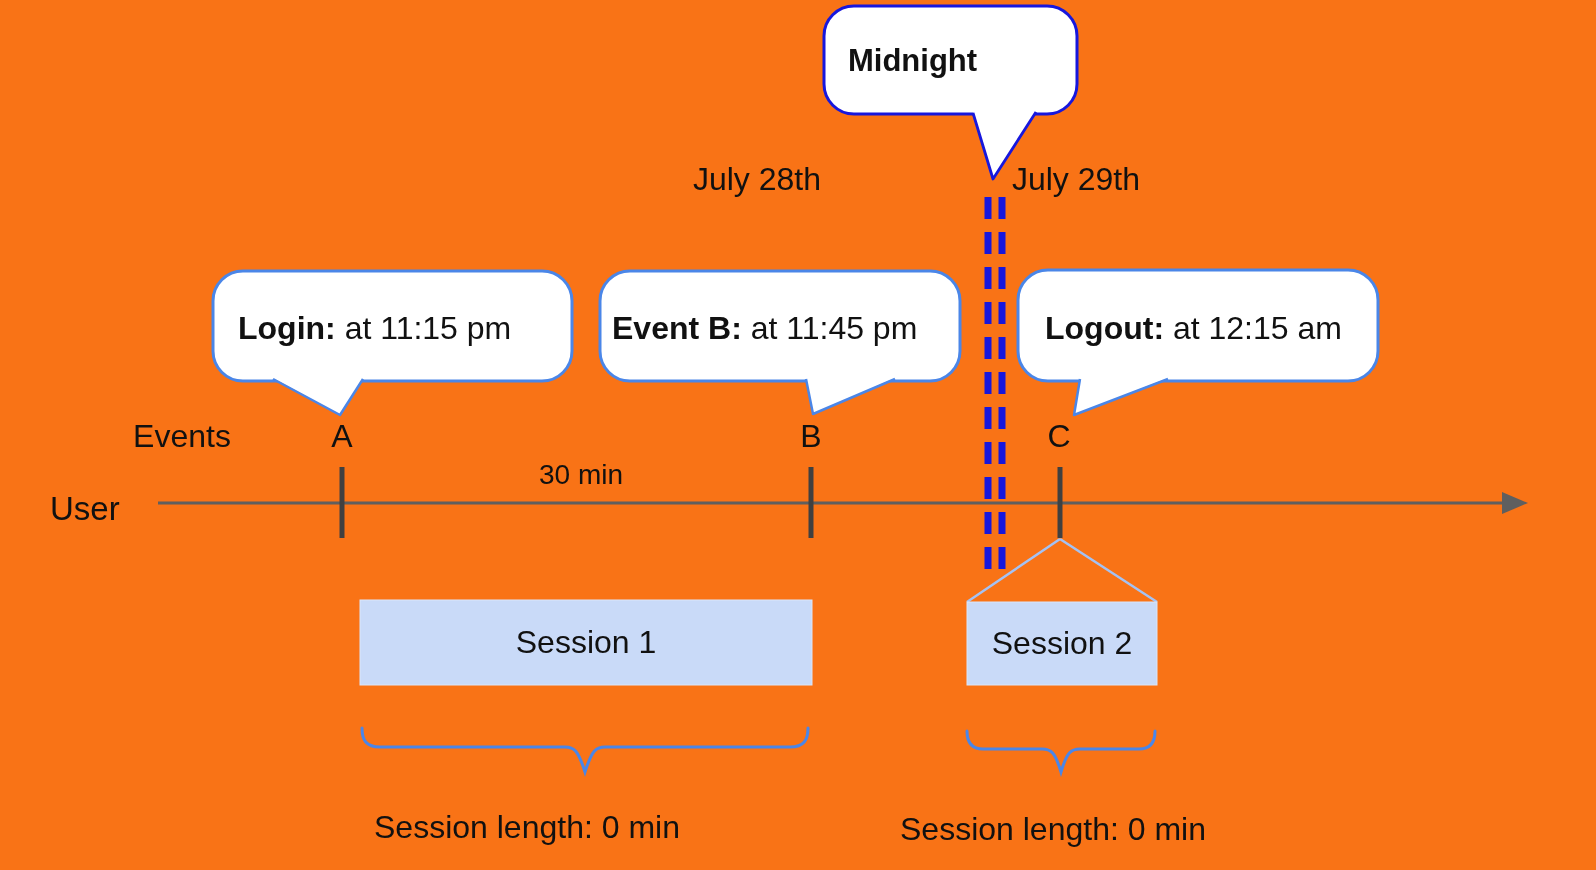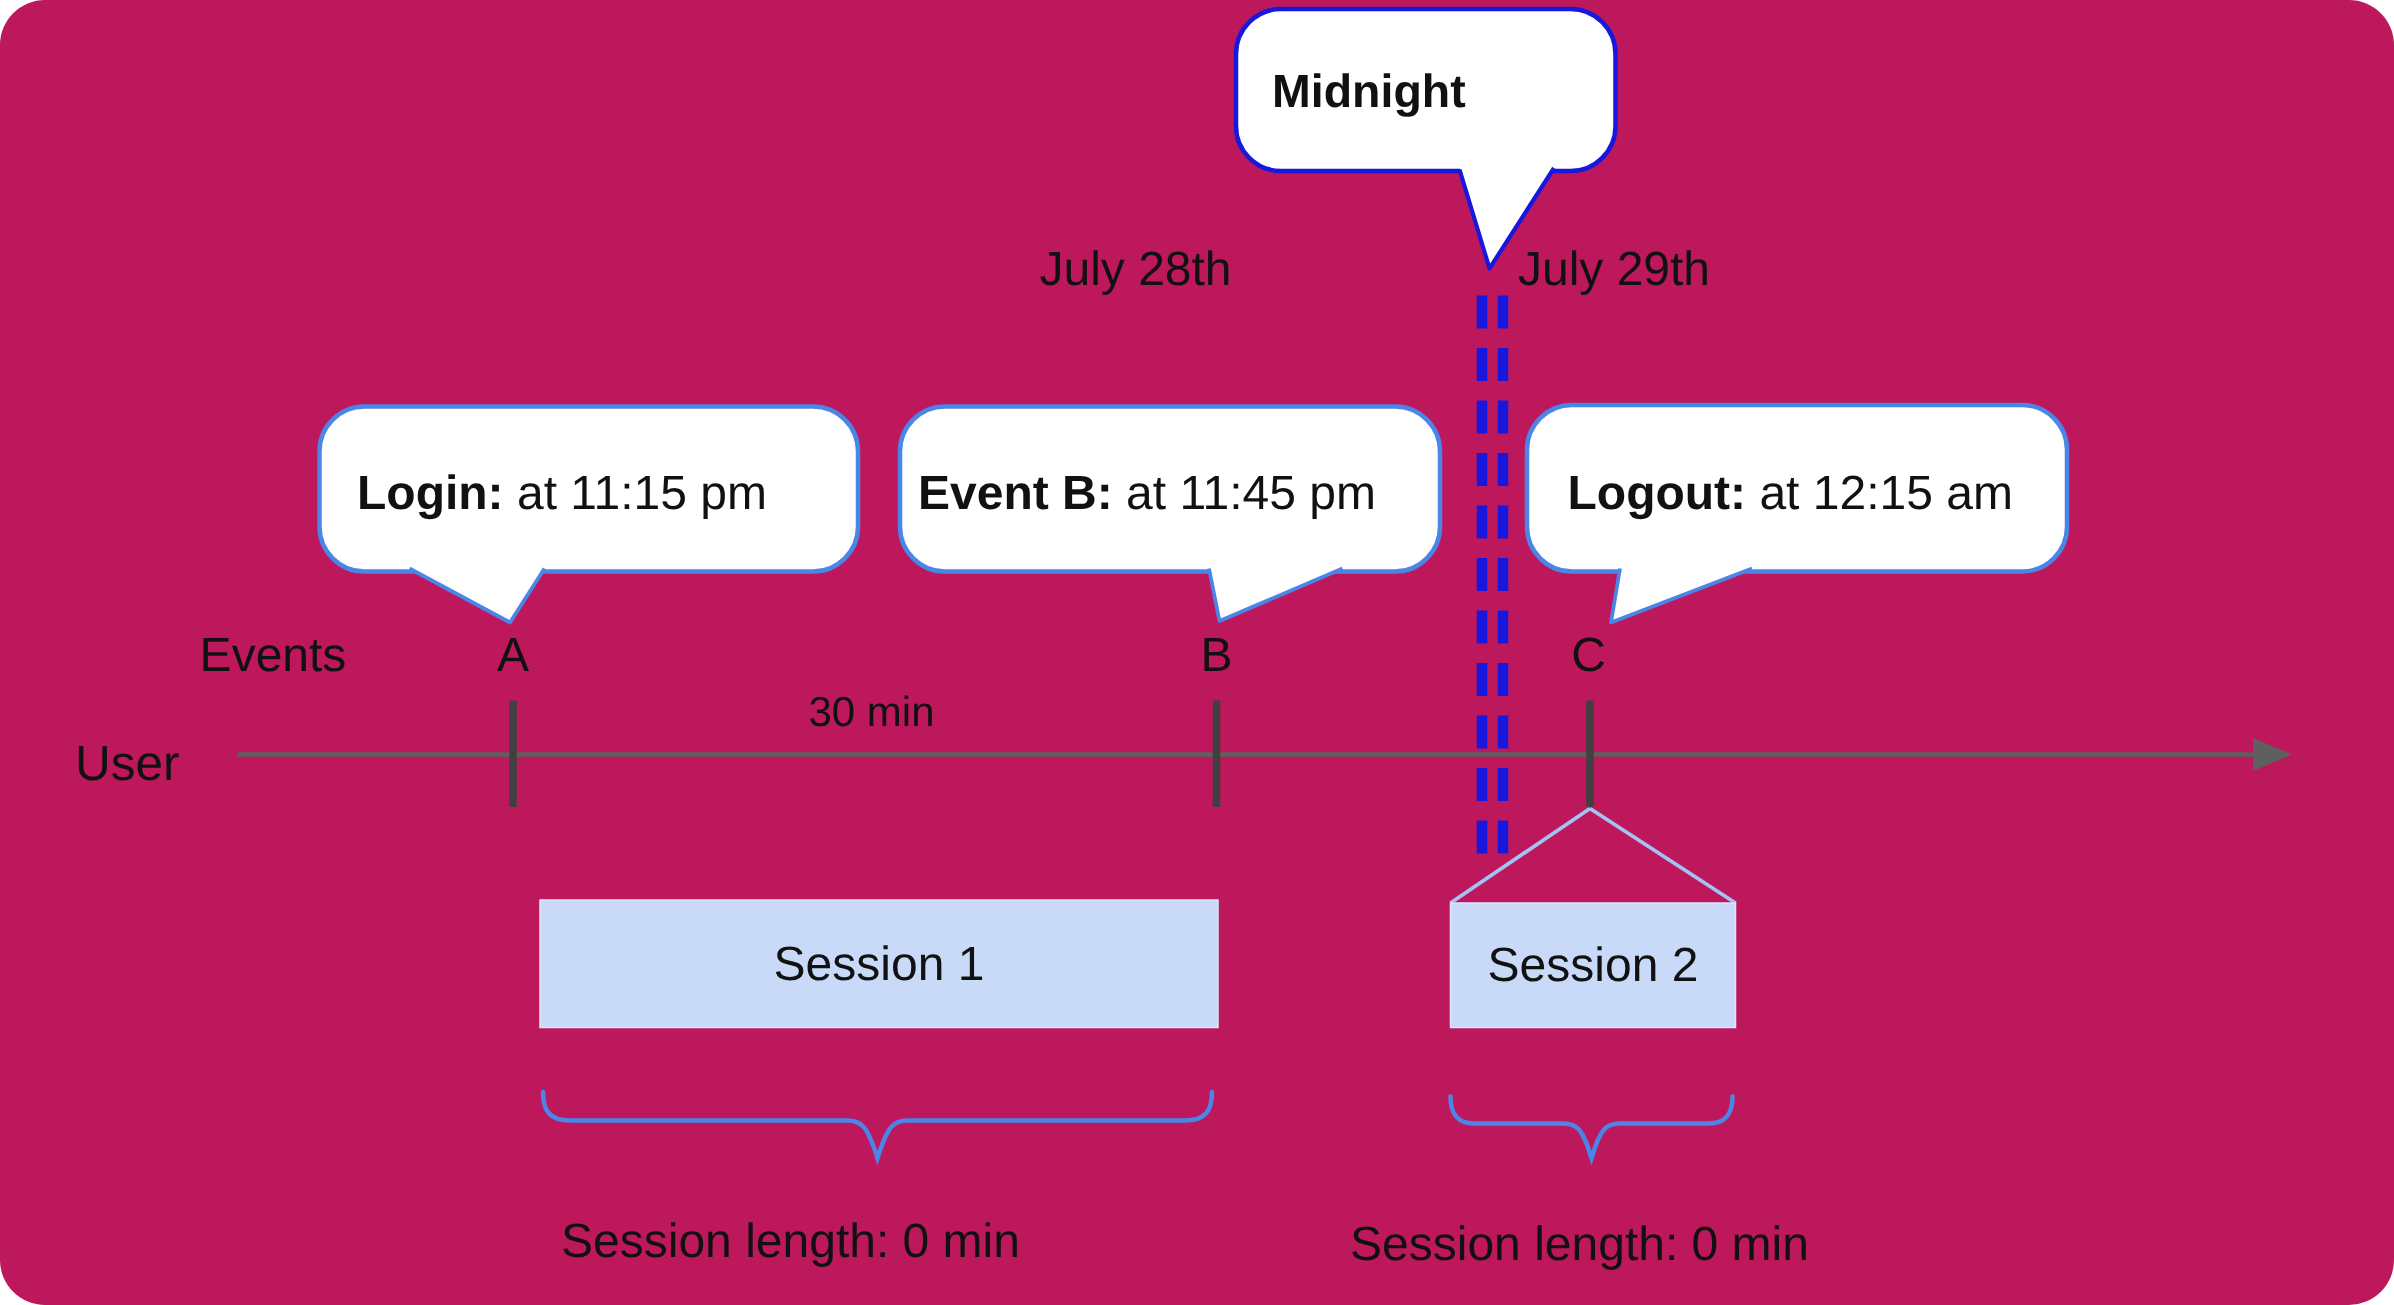--- a/index.html
+++ b/index.html
@@ -1,17 +1,17 @@
 <!DOCTYPE html>
 <html><head>
 <meta charset="utf-8">
 <style>
   html,body{margin:0;padding:0;background:#ffffff;}
-  .stage{width:1596px;height:870px;position:relative;background:#be185d;
-         font-family:"Liberation Sans", sans-serif;border-radius:30px;}
+  .stage{width:1596px;height:870px;position:relative;background:#f97316;
+         font-family:"Liberation Sans", sans-serif;}
   svg{display:block;}
   text{font-family:"Liberation Sans", sans-serif;fill:#111111;}
   .date-label{font-size:32px;}
   .marker-label{font-size:32px;}
   .events-label{font-size:32px;}
   .user-label{font-size:33px;}
   .interval-label{font-size:28px;}
   .bubble-text{font-size:32px;}
   .bubble-text .bold{font-weight:bold;}
   .midnight-text{font-size:31px;font-weight:bold;}

